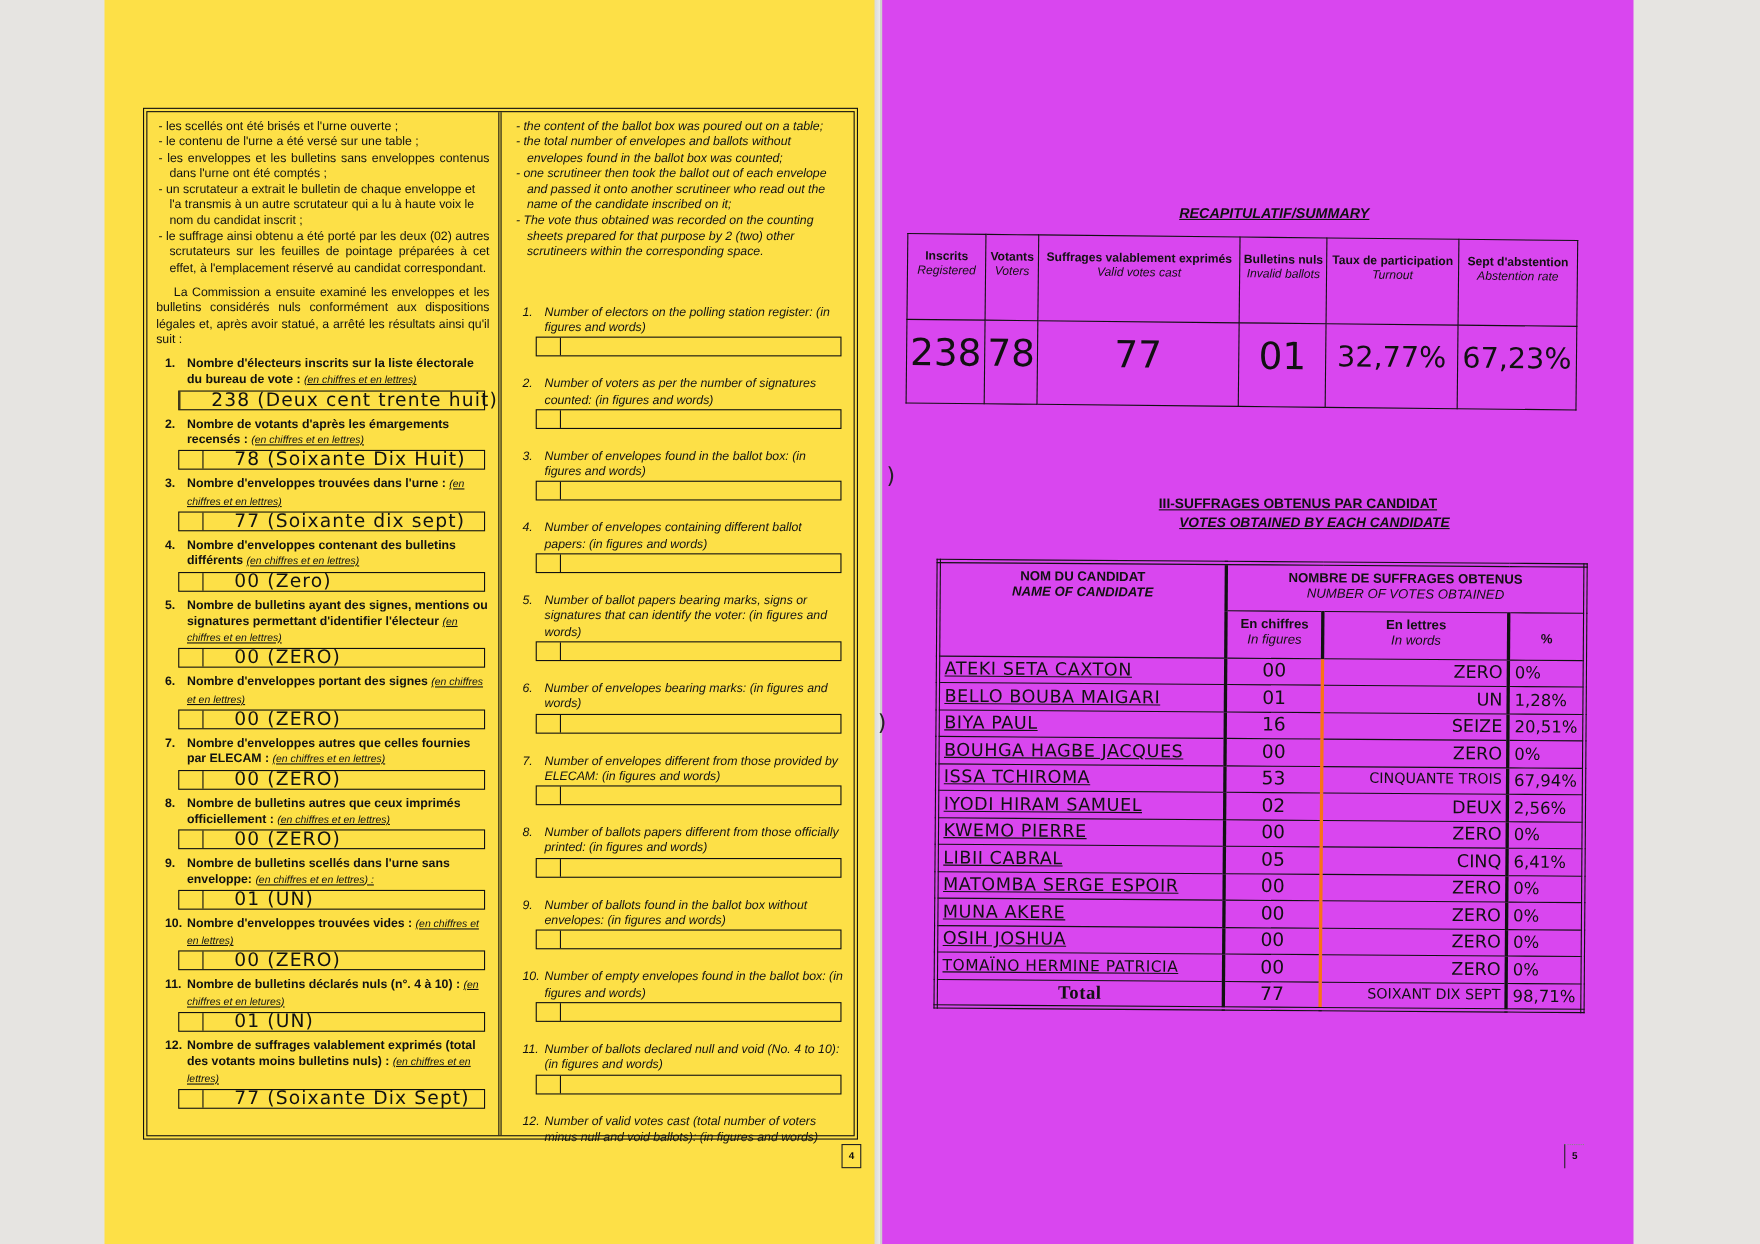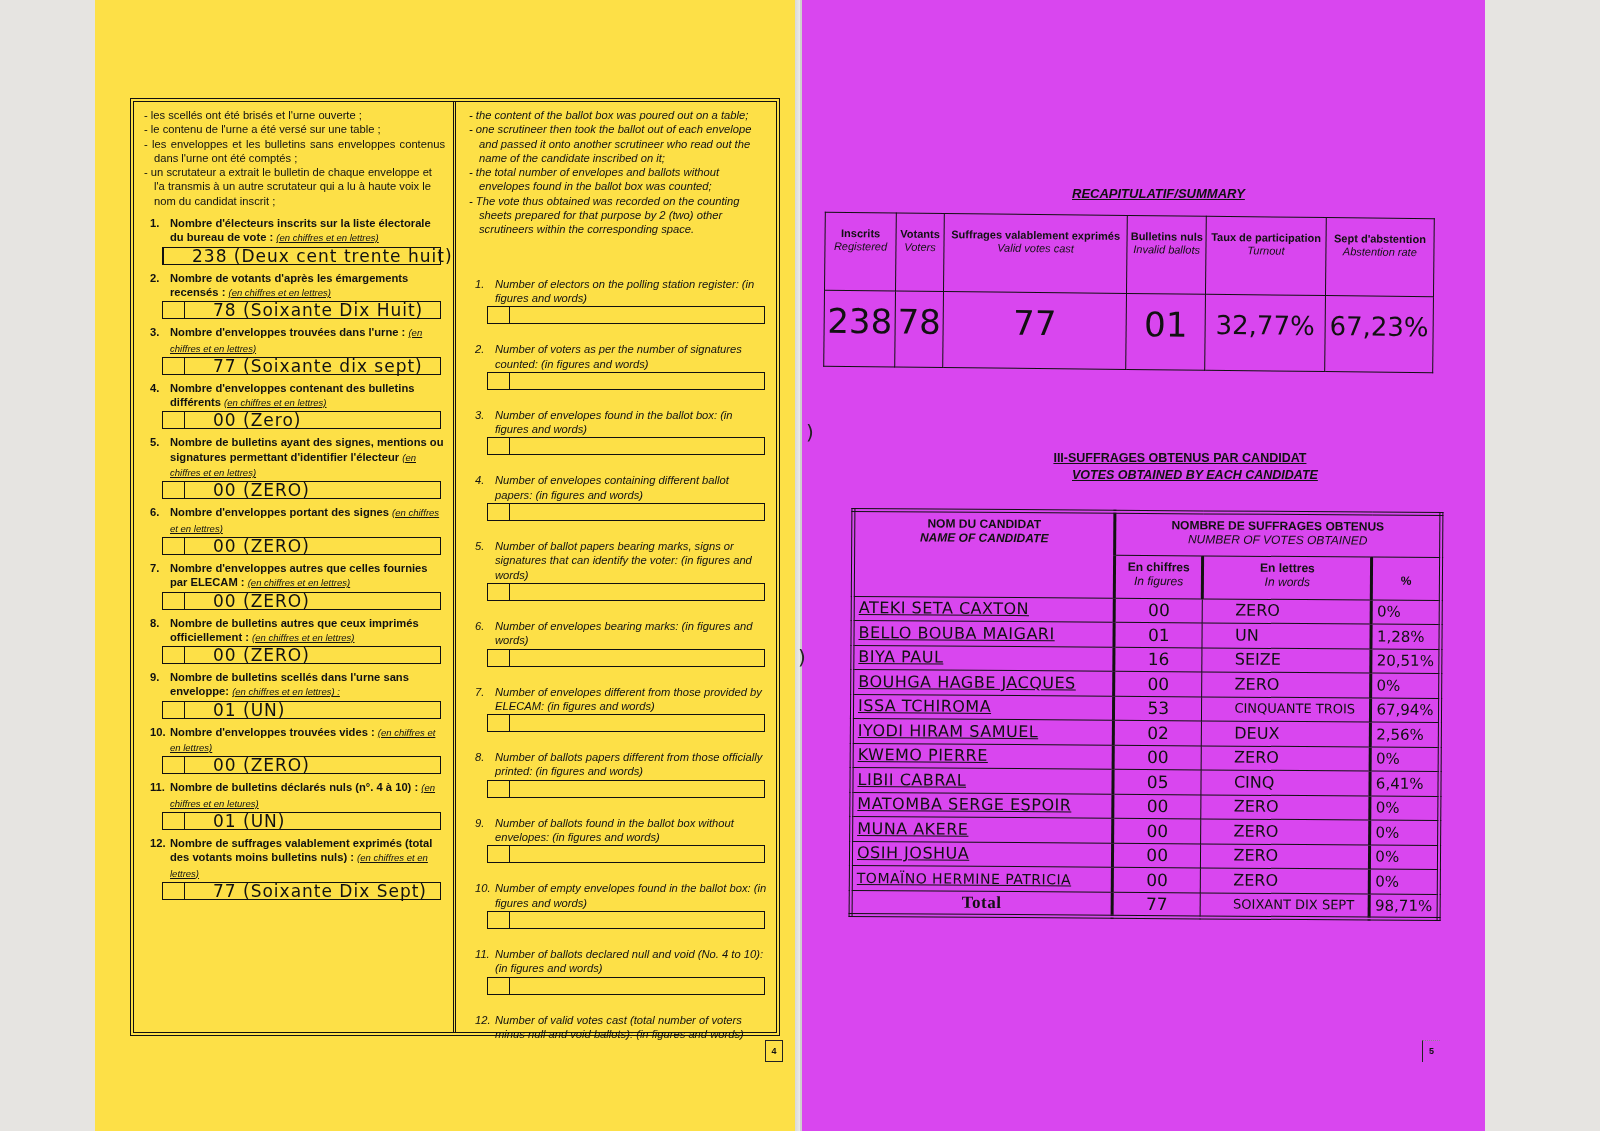--- a/index.html
+++ b/index.html
@@ -43,21 +43,21 @@
   .sec-title .l2 { text-decoration: underline; font-style: italic; display: block; padding-left: 30px; }
 
   .cand-table { position: absolute; left: 48px; top: 510px; width: 592px; border-collapse: collapse; border: 4px double #111; transform: rotate(0.4deg); }
   .cand-table th, .cand-table td { border: 1.4px solid #111; font-family: "Liberation Sans", sans-serif; }
   .cand-table th { font-size: 12px; line-height: 14px; font-weight: bold; text-align: center; vertical-align: top; padding-top: 4px; }
   .cand-table th .en { font-style: italic; font-weight: bold; display: block; }
   .cand-table th .en2 { font-style: italic; font-weight: normal; display: block; }
   .cand-table td { height: 24.5px; font-family: "DejaVu Sans", sans-serif; font-size: 17px; line-height: 20px; padding: 0 4px; white-space: nowrap; }
   .cand-table td.name { width: 260px; letter-spacing: 0.5px; font-size: 16px; text-decoration: underline; }
   .cand-table td.fig { width: 88px; text-align: center; border-left: 3px solid #111; }
-  .cand-table td.words { width: 168px; text-align: left; border-left: 1px solid #f97316; font-size: 16px; padding-left: 32px; }
+  .cand-table td.words { width: 168px; text-align: right; border-left: 3px solid #f97316; font-size: 16px; padding-left: 32px; }
   .cand-table td.pct { width: 68px; text-align: left; border-left: 3px solid #111; font-size: 15px; }
   .cand-table tr.total td.name { text-align: center; font-family: "Liberation Serif", serif; font-weight: bold; text-decoration: none; font-size: 17px; }
 
   .page-num { position: absolute; width: 18px; height: 22px; border: 1.5px solid #222; font-size: 9px; font-weight: bold; text-align: center; line-height: 20px; font-family: "Liberation Sans", sans-serif; }
   .pn-left { left: 670px; top: 1040px; }
   .pn-right { left: 620px; top: 1040px; border-top: 1px dotted #888; border-right: none; border-bottom: none; }
   .margin-mark { position: absolute; font-family: "DejaVu Sans", sans-serif; font-size: 20px; color: #222; }
 </style>
 </head>
 <body>
@@ -65,21 +65,23 @@
 <div class="spread">
   <div class="page-left">
     <div class="frame">
 
       <div class="col col-fr">
         <ul class="bullets">
           <li>les scellés ont été brisés et l'urne ouverte ;</li>
           <li>le contenu de l'urne a été versé sur une table ;</li>
           <li style="text-align:justify">les enveloppes et les bulletins sans enveloppes contenus dans l'urne ont été comptés ;</li>
           <li>un scrutateur a extrait le bulletin de chaque enveloppe et l'a transmis à un autre scrutateur qui a lu à haute voix le nom du candidat inscrit ;</li>
+          <li style="text-align:justify">le suffrage ainsi obtenu a été porté par les deux (02) autres scrutateurs sur les feuilles de pointage préparées à cet effet, à l'emplacement réservé au candidat correspondant.</li>
         </ul>
+        <p class="para" style="margin-top:8px">La Commission a ensuite examiné les enveloppes et les bulletins considérés nuls conformément aux dispositions légales et, après avoir statué, a arrêté les résultats ainsi qu'il suit :</p>
 
         <div id="fr-items">
 
           <div class="item" style="margin-top:8px">
             <div class="item-q">
                 <span class="item-num">1.</span>
                 <span class="item-text"><span>Nombre d'électeurs inscrits sur la liste électorale du bureau de vote :</span> <i>(en chiffres et en lettres)</i></span>
               </div>
             <div class="answer">
                 <span class="box1"></span>
@@ -195,22 +197,22 @@
                 <span class="box1"></span>
                 <span class="hand">77 (Soixante Dix Sept)</span>
               </div>
           </div>
         </div>
       </div>
 
       <div class="col col-en">
         <ul class="bullets">
           <li>the content of the ballot box was poured out on a table;</li>
+          <li>the total number of envelopes and ballots without envelopes found in the ballot box was counted;</li>
           <li>one scrutineer then took the ballot out of each envelope and passed it onto another scrutineer who read out the name of the candidate inscribed on it;</li>
-          <li>the total number of envelopes and ballots without envelopes found in the ballot box was counted;</li>
           <li>The vote thus obtained was recorded on the counting sheets prepared for that purpose by 2 (two) other scrutineers within the corresponding space.</li>
         </ul>
 
         <div style="margin-top:40px">
           <div class="item">
               <div class="item-q">
                 <span class="item-num">1.</span>
                 <span class="item-text">Number of electors on the polling station register: (in figures and words)</span>
               </div>
               <div class="answer">

